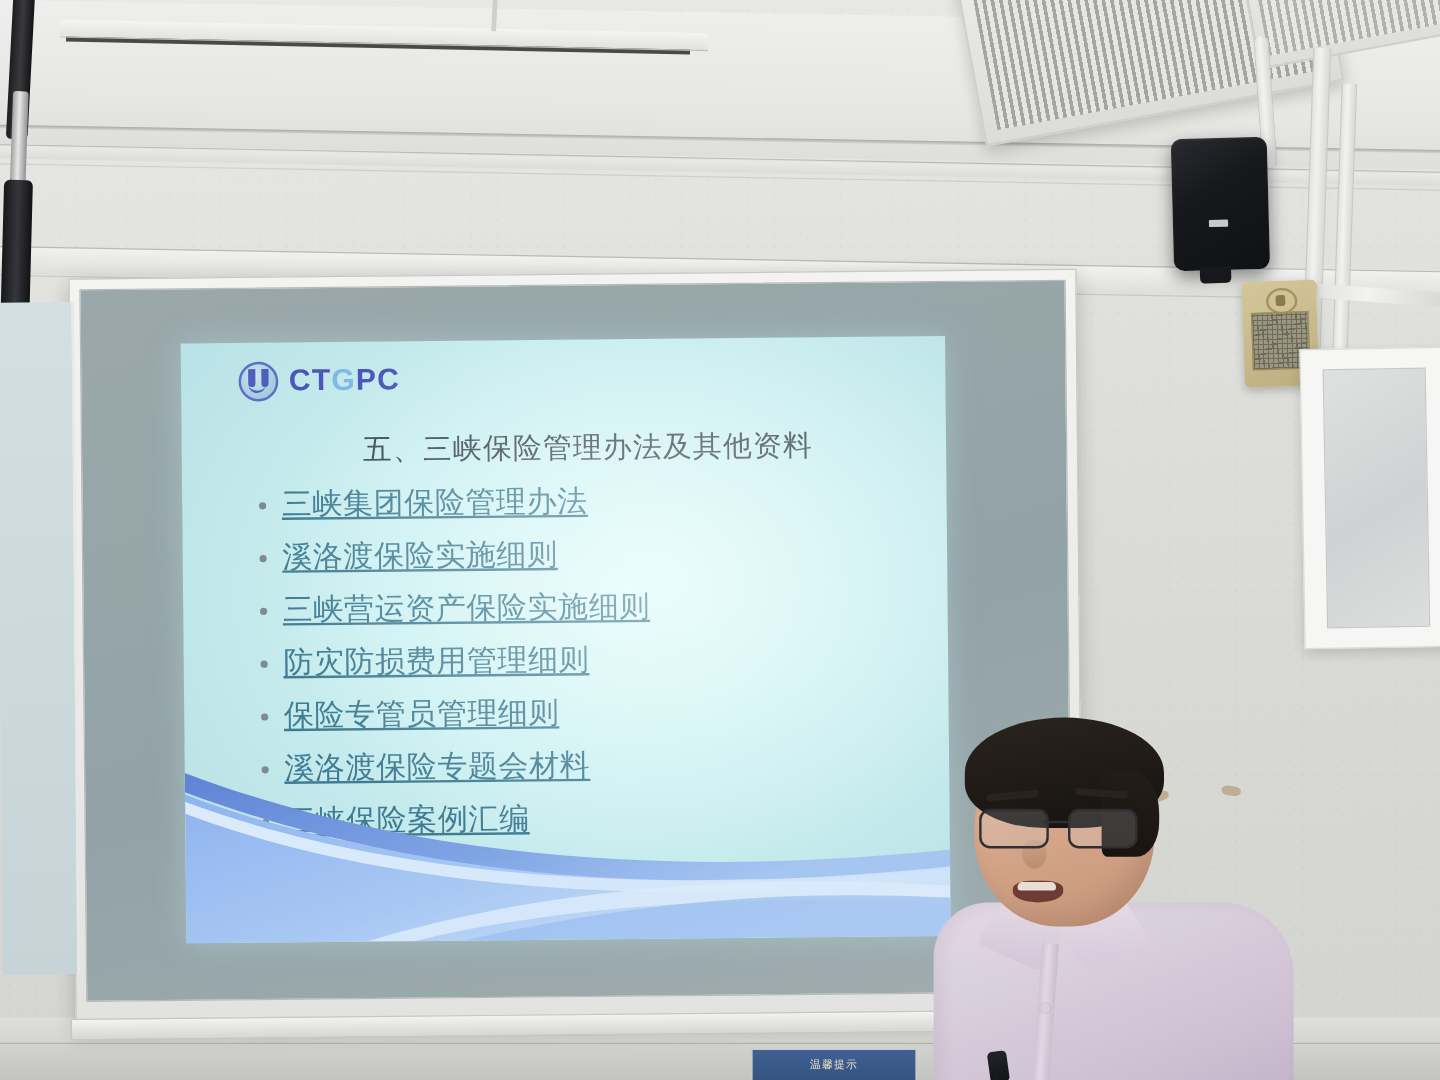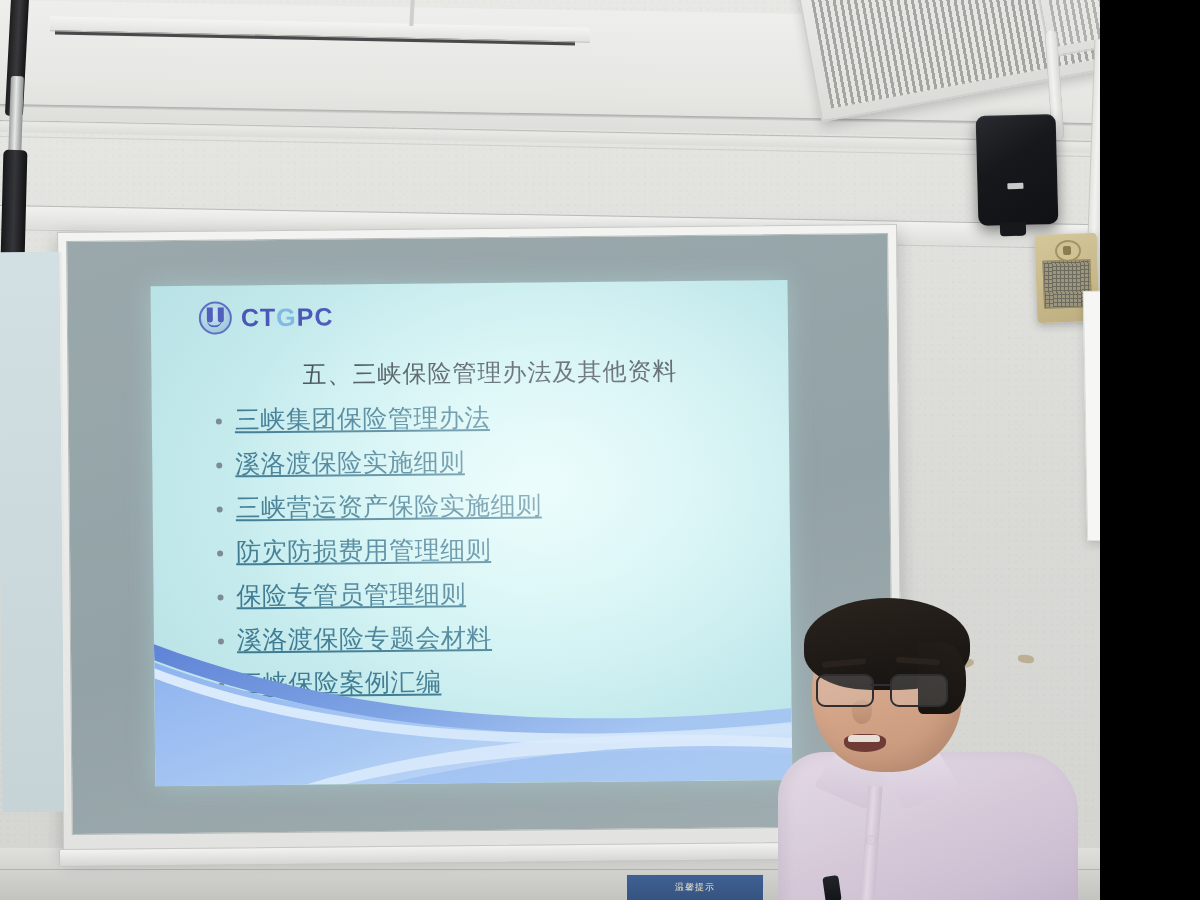--- a/index.html
+++ b/index.html
@@ -1,20 +1,20 @@
 <!DOCTYPE html>
 <html><head>
 <meta charset="utf-8">
 <style>
   html,body{margin:0;padding:0;background:#000;}
   body{font-family:"Liberation Sans", sans-serif;}
 
   #scene{
     position:relative;
-    width:1100px;height:900px;
+    width:1200px;height:900px;
     overflow:hidden;
     background:#404040;
   }
 
   
   .wall{
     position:absolute;left:0;top:0;width:1200px;height:900px;
     background:
       linear-gradient(176deg,#e9e9e6 0%,#e4e4e1 18%,#dedfdb 40%,#d9dad6 62%,#d3d4d0 100%);
   }

